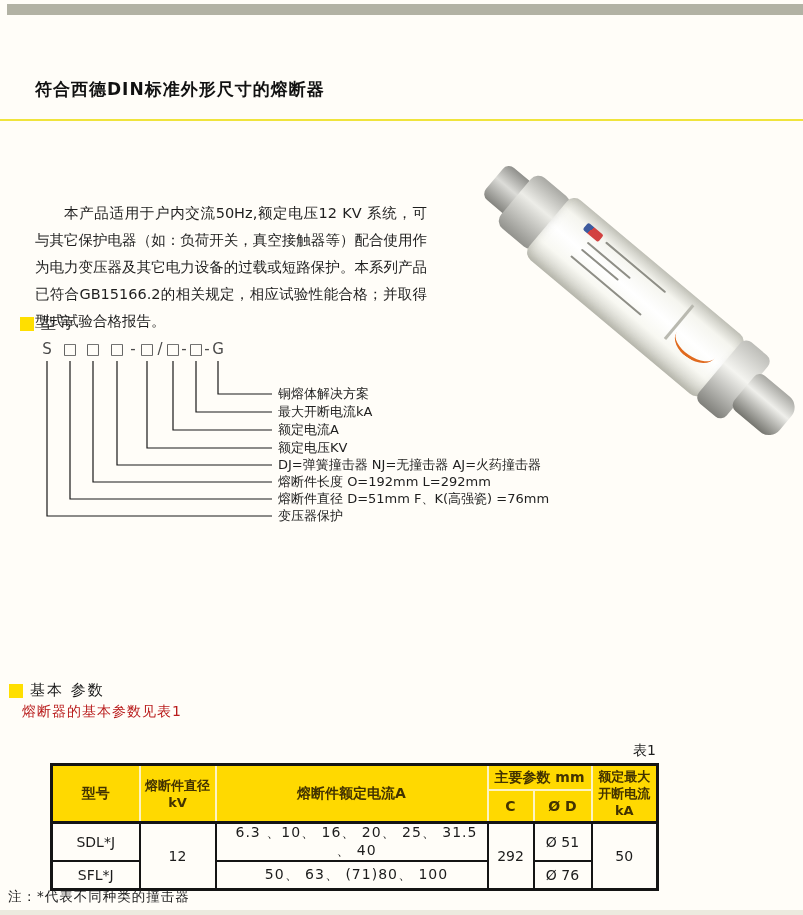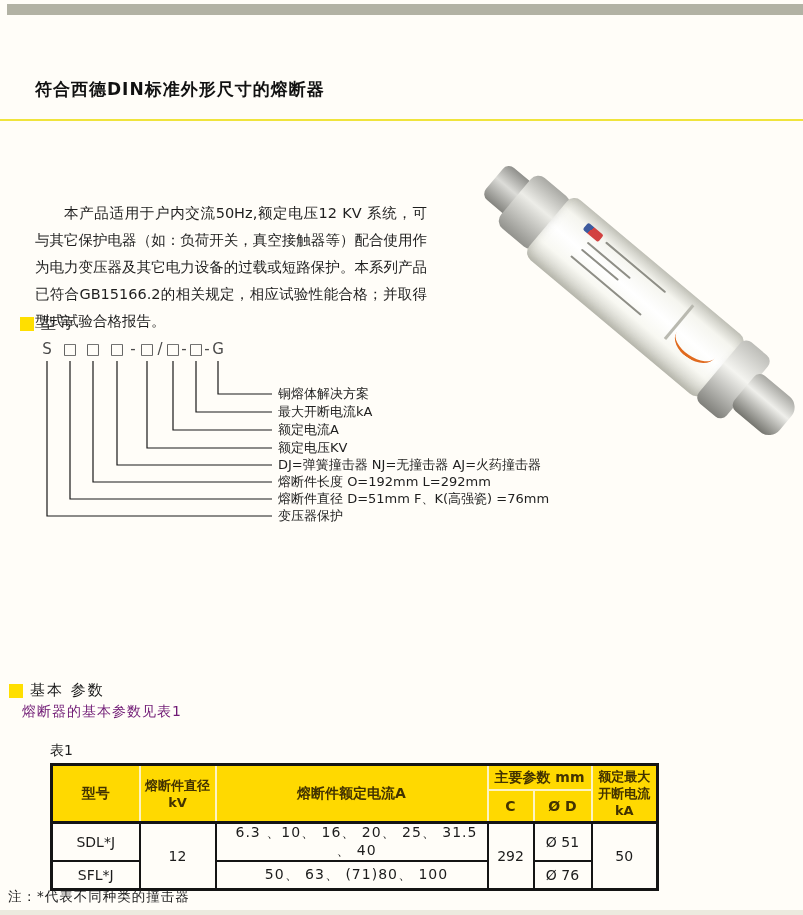--- a/index.html
+++ b/index.html
@@ -17,21 +17,21 @@
     font-size:14.5px; line-height:27px; color:#1e1e1e;
     text-align:justify; text-indent:2em;margin-top:37px;
   }
 
   .sec-head { position:absolute; display:flex; align-items:center; gap:7px; }
   .sec-bullet { width:14px; height:14px; background:#ffdf00; display:inline-block; }
   .sec-label { font-size:15px; color:#1a1a1a; letter-spacing:2px; }
 
   .model-head { left:20px; top:314px; }
   .params-head { left:9px; top:681px; }
-  .params-sub { position:absolute; left:22px; top:703px; font-size:14px; color:#701a75; letter-spacing:1px; }
+  .params-sub { position:absolute; left:22px; top:703px; font-size:14px; color:#b91c1c; letter-spacing:1px; }
 
   .model-svg { position:absolute; left:20px; top:336px; }
   .model-svg text { fill:#2a2a2a; }
   .model-svg .code-glyph { font-size:15px; fill:#4a4a4a; }
   .model-svg .callout-label { font-size:13px; fill:#1e1e1e; }
   .model-svg polyline { fill:none; stroke:#1a1a1a; stroke-width:1.2; }
 
   
   .photo { position:absolute; left:440px; top:140px; width:363px; height:320px; }
   .fuse { position:absolute; left:10px; top:122px; width:380px; height:78px;
@@ -53,21 +53,21 @@
   .lbl-line { position:absolute; height:2px; background:#8e8e86; border-radius:1px; }
   .l1 { left:28px; top:5px;  width:78px; }
   .l2 { left:14px; top:17px; width:56px; }
   .l3 { left:14px; top:26px; width:48px; }
   .l4 { left:10px; top:38px; width:92px; }
   .swoosh { position:absolute; left:168px; top:22px; width:46px; height:30px;
           border-bottom:3px solid #e06a1e; border-radius:50%; transform:rotate(-6deg); }
   .swoosh-bar { position:absolute; left:162px; top:8px; width:3px; height:44px; background:#b9b9b0; }
 
   
-  .tbl-caption { position:absolute; left:50px; top:742px; width:606px; text-align:left;
+  .tbl-caption { position:absolute; left:50px; top:742px; width:606px; text-align:right;
           font-size:14px; color:#1e1e1e; }
   .tbl-wrap { position:absolute; left:50px; top:763px; }
   table.params { border-collapse:collapse; table-layout:fixed; width:606px;
           border:3px solid #141414; }
   table.params thead { border-bottom:3px solid #141414; }
   table.params th { background:#ffd900; color:#433300; font-weight:bold; font-size:14px;
           border:2px solid #fdf3c4; text-align:center; vertical-align:middle; line-height:17px; }
   table.params td { border:2px solid #141414; font-size:14px; color:#1c1c1c;
           text-align:center; vertical-align:middle; height:28px; background:#fffdf8; }
   td.currents { text-align:left; padding-left:10px; letter-spacing:1px;border-radius:18px; }

